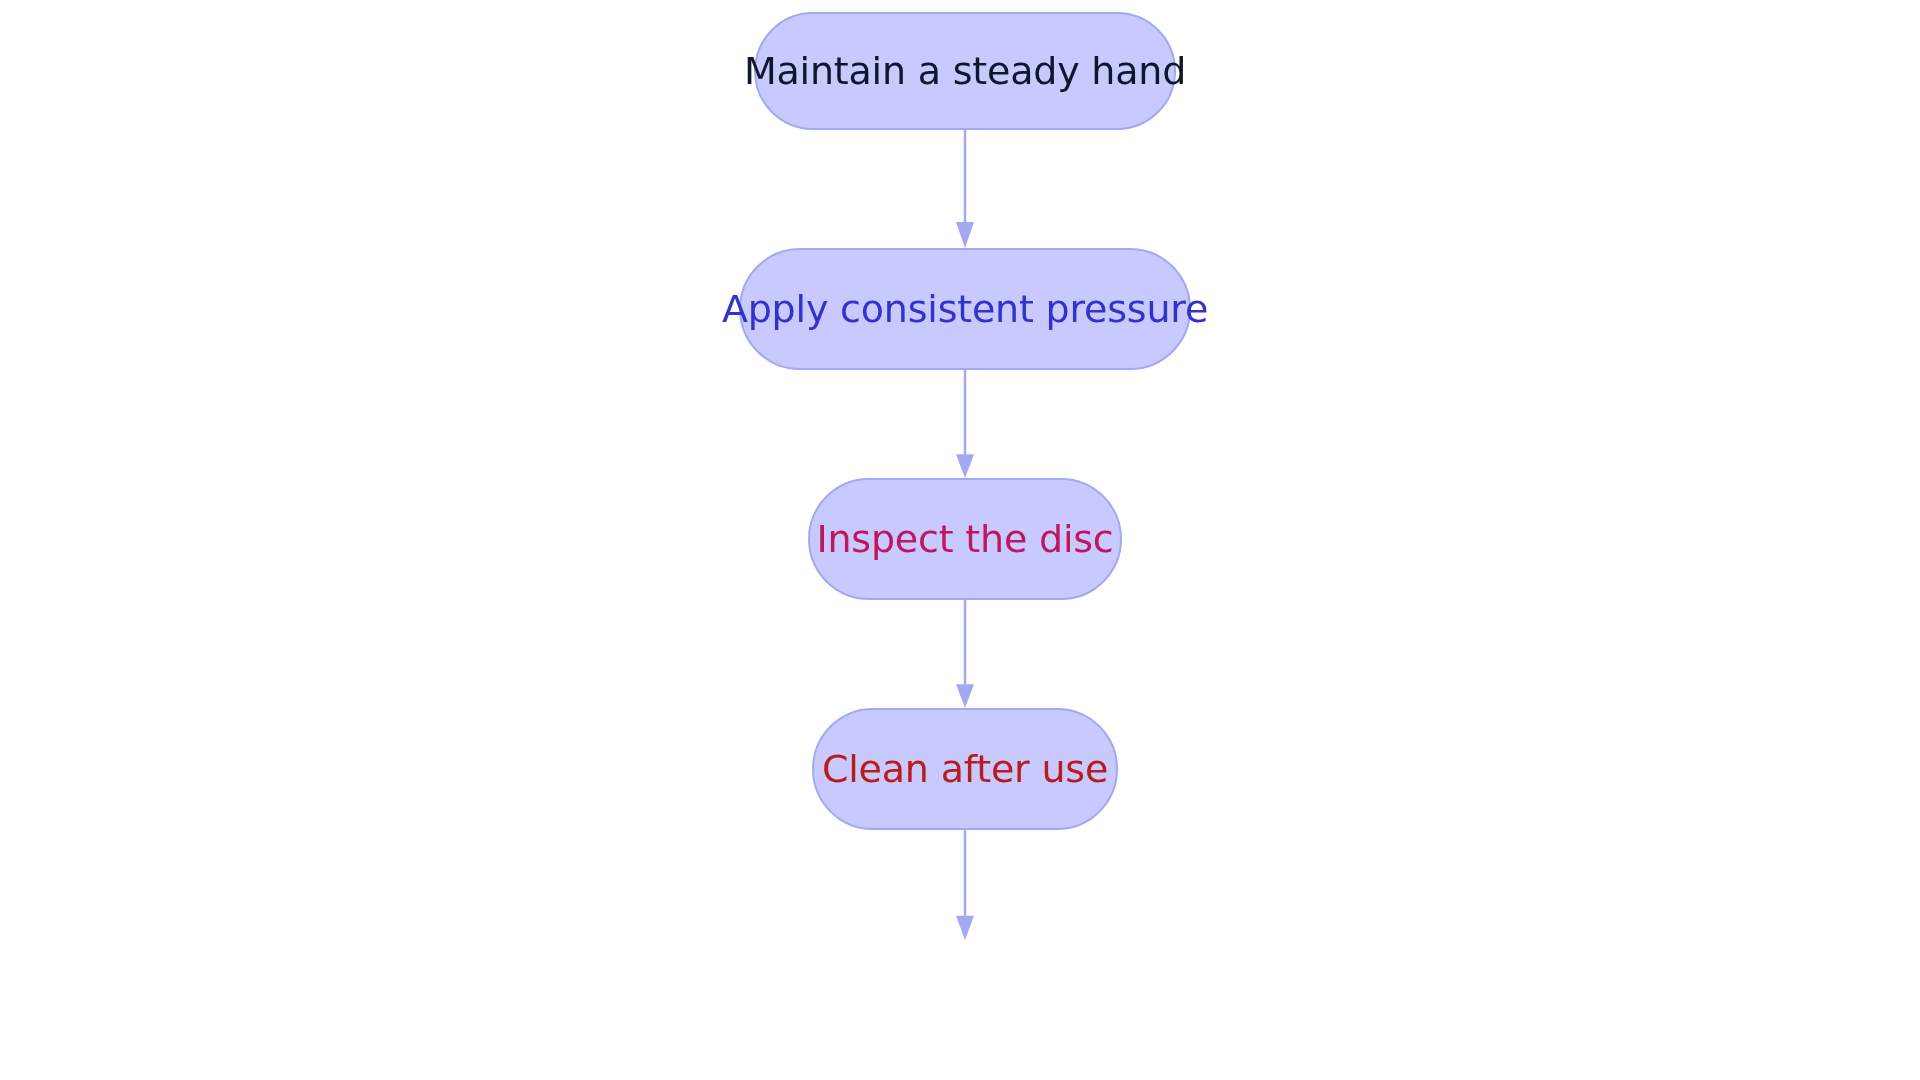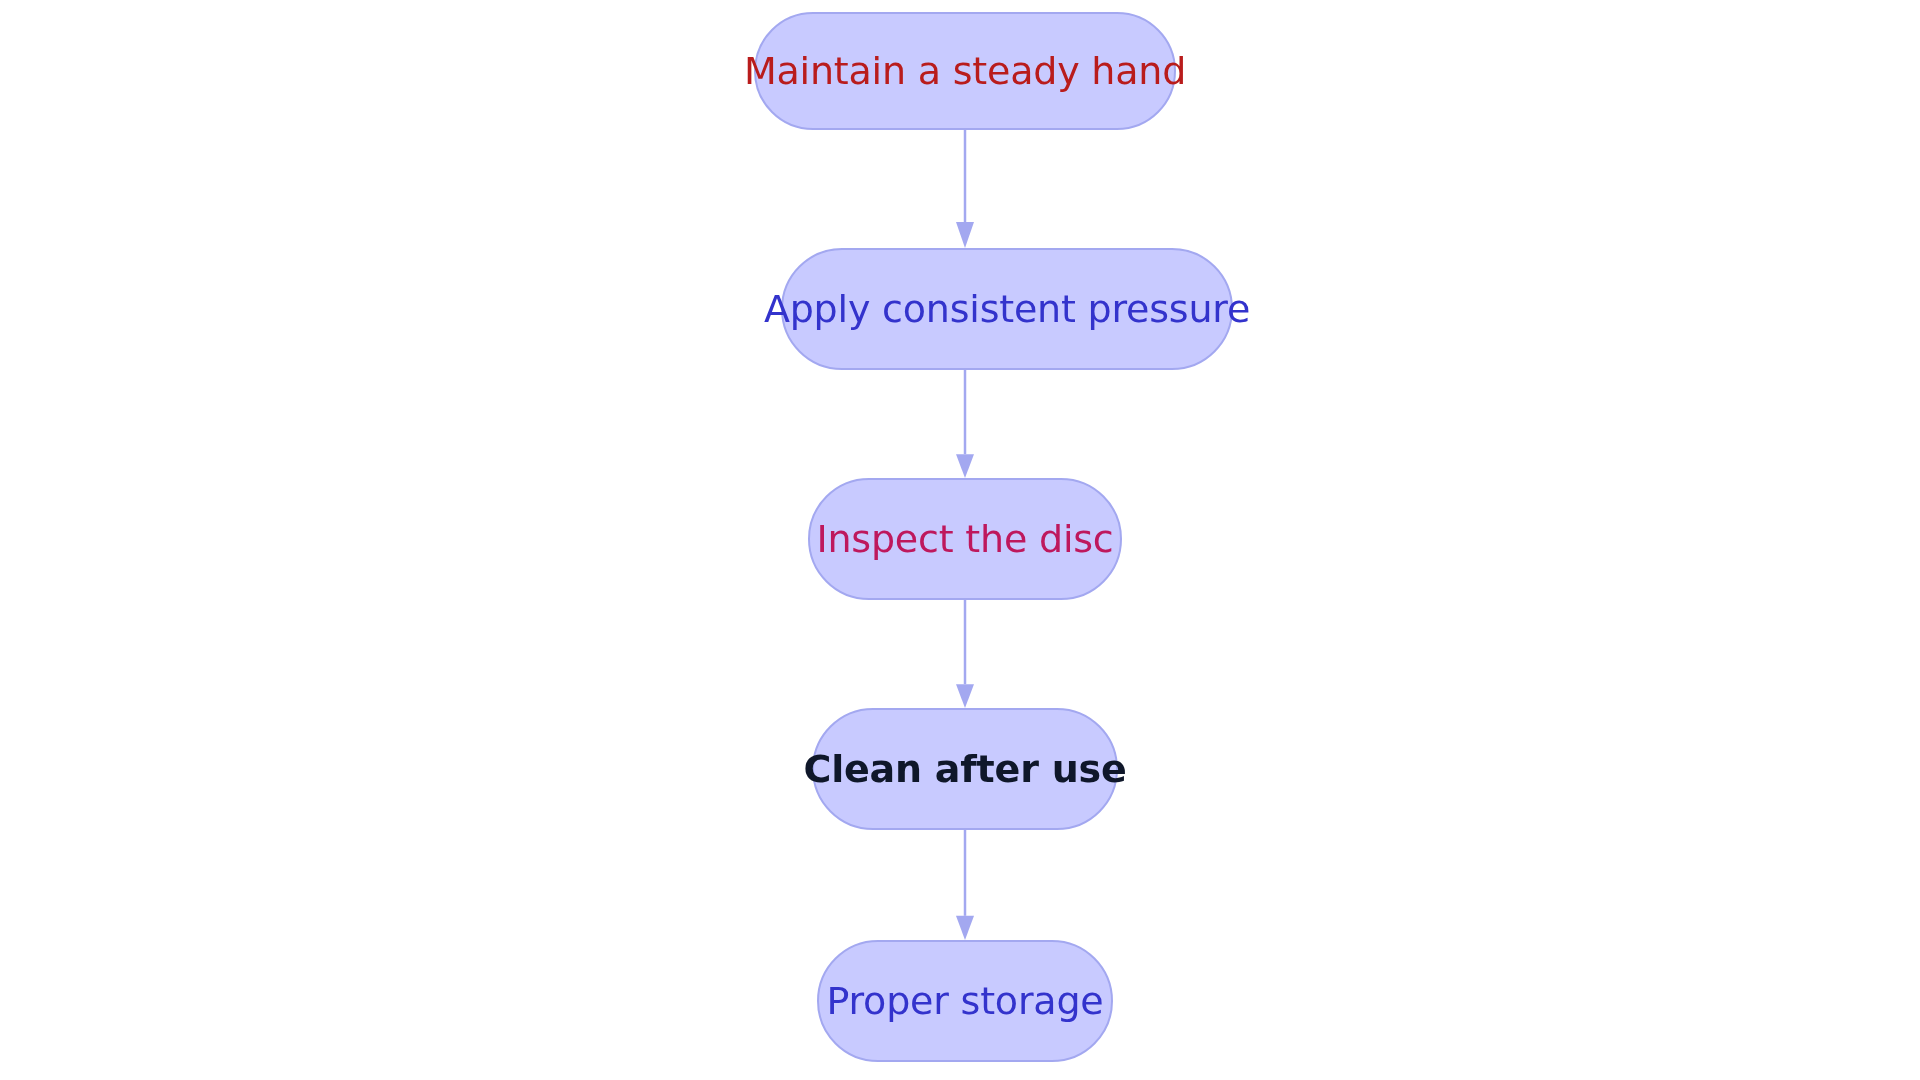--- a/index.html
+++ b/index.html
@@ -63,31 +63,31 @@
     overflow: visible;
   }
 </style>
 </head>
 <body>
 
 <div id="canvas" style="background: rgb(255, 255, 255);">
   <div class="flow-column">
 
     <div class="node" id="node-1" style="left: 965px; top: 12px; width: 422px; height: 118px; background: rgb(200, 202, 255); border-color: rgb(163, 168, 240);">
-      <span class="node-label" style="color: #b91c1c;">Maintain a steady hand</span>
+      <span class="node-label" style="color: #0f172a;">Maintain a steady hand</span>
     </div>
 
     <div class="connector" id="connector-1" style="left: 965px; top: 130px; height: 118px;">
       <svg viewBox="0 0 26 100" preserveAspectRatio="none" width="26" height="118" aria-hidden="true">
         <line x1="13" y1="0" x2="13" y2="78" stroke="#a3a8f0" stroke-width="2.5" vector-effect="non-scaling-stroke"></line>
         <polygon points="13,100 4,78 22,78" fill="#a3a8f0"></polygon>
       </svg>
     </div>
 
-    <div class="node" id="node-2" style="left: 1007px; top: 248px; width: 452px; height: 122px; background: rgb(200, 202, 255); border-color: rgb(163, 168, 240);">
+    <div class="node" id="node-2" style="left: 965px; top: 248px; width: 452px; height: 122px; background: rgb(200, 202, 255); border-color: rgb(163, 168, 240);">
       <span class="node-label" style="color: rgb(51, 51, 204);">Apply consistent pressure</span>
     </div>
 
     <div class="connector" id="connector-2" style="left: 965px; top: 370px; height: 108px;">
       <svg viewBox="0 0 26 100" preserveAspectRatio="none" width="26" height="108" aria-hidden="true">
         <line x1="13" y1="0" x2="13" y2="78" stroke="#a3a8f0" stroke-width="2.5" vector-effect="non-scaling-stroke"></line>
         <polygon points="13,100 4,78 22,78" fill="#a3a8f0"></polygon>
       </svg>
     </div>
 
@@ -96,28 +96,25 @@
     </div>
 
     <div class="connector" id="connector-3" style="left: 965px; top: 600px; height: 108px;">
       <svg viewBox="0 0 26 100" preserveAspectRatio="none" width="26" height="108" aria-hidden="true">
         <line x1="13" y1="0" x2="13" y2="78" stroke="#a3a8f0" stroke-width="2.5" vector-effect="non-scaling-stroke"></line>
         <polygon points="13,100 4,78 22,78" fill="#a3a8f0"></polygon>
       </svg>
     </div>
 
     <div class="node" id="node-4" style="left: 965px; top: 708px; width: 306px; height: 122px; background: rgb(200, 202, 255); border-color: rgb(163, 168, 240);">
-      <span class="node-label" style="color: #0f172a; font-weight: bold;">Clean after use</span>
+      <span class="node-label" style="color: #b91c1c;">Clean after use</span>
     </div>
 
     <div class="connector" id="connector-4" style="left: 965px; top: 830px; height: 110px;">
       <svg viewBox="0 0 26 100" preserveAspectRatio="none" width="26" height="110" aria-hidden="true">
         <line x1="13" y1="0" x2="13" y2="78" stroke="#a3a8f0" stroke-width="2.5" vector-effect="non-scaling-stroke"></line>
         <polygon points="13,100 4,78 22,78" fill="#a3a8f0"></polygon>
       </svg>
     </div>
 
-    <div class="node" id="node-5" style="left: 965px; top: 940px; width: 296px; height: 122px; background: rgb(200, 202, 255); border-color: rgb(163, 168, 240);">
-      <span class="node-label" style="color: rgb(51, 51, 204);">Proper storage</span>
-    </div>
 
   </div>
 </div>
 
 </body></html>

